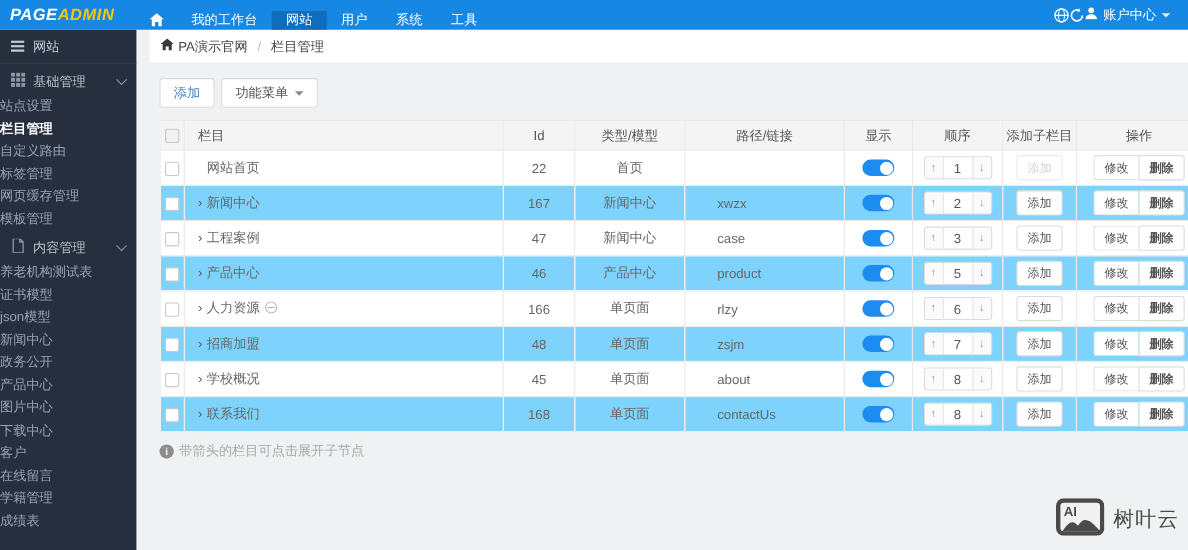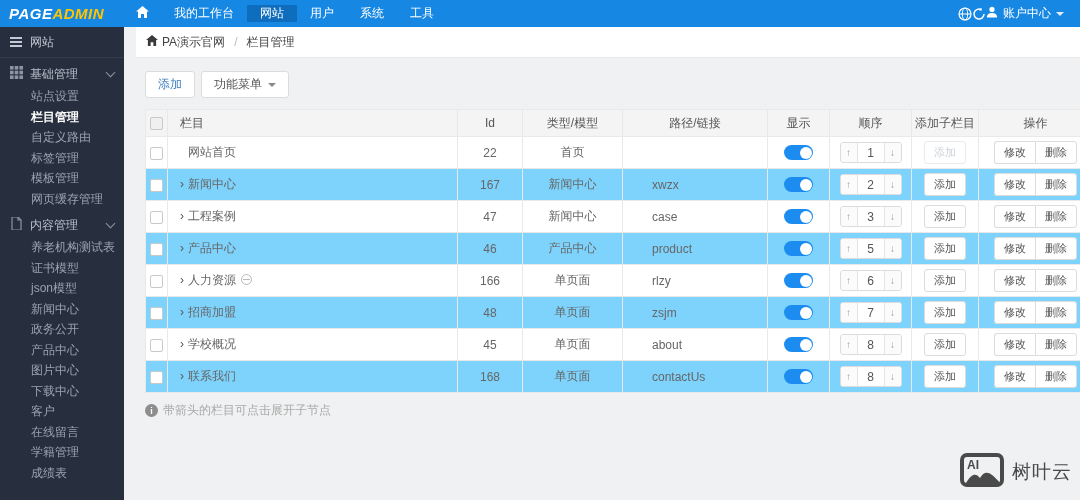--- a/index.html
+++ b/index.html
@@ -6,21 +6,21 @@
   html,body { width:1080px; height:500px; overflow:hidden;
     font-family:"Liberation Sans","DejaVu Sans",sans-serif; font-size:12px; color:#555; }
   body { position:relative; background:#f0f1f2; }
 
   
   .topnav { position:absolute; top:0; left:0; width:1080px; height:27px;
     background:#1687e2; display:flex; align-items:stretch; color:#fff; z-index:30; }
   .logo { width:124px; display:flex; align-items:center; padding-left:9px;
     font-style:italic; font-weight:bold; font-size:15px; letter-spacing:.5px; }
   .logo .p1 { color:#fff; } .logo .p2 { color:#ffc600; }
-  .nav-left { display:flex; align-items:center; }
+  .nav-left { display:flex; align-items:flex-end; }
   .nav-item { display:flex; align-items:center; padding:0 13px; cursor:pointer; font-size:12px; }
   .nav-item.active { background:#0e6dbd; }
   .nav-home { padding:0 12px; display:flex; align-items:center; }
   .nav-right { margin-left:auto; display:flex; align-items:center; padding-right:16px; }
   .nav-right .icn { display:flex; align-items:center; cursor:pointer; }
   .account { display:flex; align-items:center; gap:5px; cursor:pointer; }
   .caret-down { width:0; height:0; border-left:4px solid transparent; border-right:4px solid transparent;
     border-top:4px solid #dfeefb; display:inline-block; }
 
   
@@ -28,21 +28,21 @@
     background:#272e3d; color:#9aa3b2; overflow:hidden; z-index:20; }
   .sb-head { height:31px; display:flex; align-items:center; gap:8px; padding-left:10px;
     color:#c4cad4; border-bottom:1px solid #323a4b; cursor:pointer; }
   .hamburger { display:inline-flex; flex-direction:column; gap:2px; }
   .hamburger i { width:12px; height:2px; background:#c4cad4; display:block; }
   .sb-group { height:24px; display:flex; align-items:center; gap:7px; padding:0 10px;
     color:#b9c0cb; margin-top:4px; cursor:pointer; }
   .sb-group .lbl { flex:1; }
   .sb-chevron { width:7px; height:7px; border-right:1.5px solid #8d95a3; border-bottom:1.5px solid #8d95a3;
     transform:rotate(45deg); margin-top:-3px; }
-  .sb-item { height:20.5px; line-height:20.5px; padding-left:31px; cursor:pointer;
+  .sb-item { height:20.5px; line-height:20.5px; cursor:pointer;
     white-space:nowrap; color:#9aa3b2; }
   .sb-item.active { color:#ffffff; font-weight:bold; }
   .sb-icon { width:13px; height:13px; flex:0 0 13px; }
 
   
   .content { position:absolute; left:136px; top:27px; width:956px; height:473px; background:#f0f1f2; }
   .breadcrumb-bar { height:31px; background:#fff; border-bottom:1px solid #e8e8e8;
     display:flex; align-items:center; padding-left:10px; gap:4px; color:#444; }
   .bc-sep { color:#bbb; margin:0 5px; }
   .toolbar { padding:13px 0 0 9px; display:flex; gap:6px; }
@@ -80,21 +80,21 @@
   .spin-btn.up { border-right:1px solid #e4e4e4; }
   .spin-btn.down { border-left:1px solid #e4e4e4; }
   .spin-val { width:26px; display:flex; align-items:center; justify-content:center; color:#555; }
 
   .btn-sm { display:inline-block; background:#fff; border:1px solid #dcdcdc; border-radius:3px;
     padding:3px 9px; font-size:11px; color:#555; cursor:pointer; }
   .btn-sm.disabled { color:#ccd2d8; border-color:#ebebeb; cursor:default; }
   .btn-group { display:inline-flex; }
   .btn-group .btn-sm { border-radius:0; }
   .btn-group .btn-sm:first-child { border-radius:3px 0 0 3px; border-right:none; }
-  .btn-group .btn-sm:last-child { border-radius:0 3px 3px 0; }
+  .btn-group .btn-sm:last-child { border-radius:0 3px 3px 0;font-weight:bold; }
 
   .note { margin:9px 0 0 9px; color:#a9a9a9; display:flex; align-items:center; gap:5px; font-size:12px; }
   .info-icon { display:inline-flex; width:13px; height:13px; border-radius:50%; background:#8d8d8d;
     color:#fff; font-size:9px; align-items:center; justify-content:center; font-weight:bold; }
 
   .scroll-strip { position:absolute; right:0; top:76px; width:7px; height:286px; background:#f0f0f0; }
   .scroll-strip .thumb { position:absolute; top:0; left:1px; width:5px; height:110px; background:#d9d9d9; border-radius:3px; }
 
   
   .watermark { position:absolute; right:8px; bottom:10px; display:flex; align-items:center; gap:8px;
@@ -175,22 +175,22 @@
               <rect x="9.4" y="9.4" width="3.6" height="3.6"></rect>
             </g>
           </svg></span>
         <span class="lbl">基础管理</span>
         <span class="sb-chevron"></span>
       </div>
       <div class="sb-item">站点设置</div>
       <div class="sb-item active">栏目管理</div>
       <div class="sb-item">自定义路由</div>
       <div class="sb-item">标签管理</div>
+      <div class="sb-item">网页缓存管理</div>
       <div class="sb-item">模板管理</div>
-      <div class="sb-item">网页缓存管理</div>
       <div class="sb-group">
         <span><svg class="sb-icon" viewBox="0 0 13 13">
             <path d="M2 0 H8 L11 3 V13 H2 Z" fill="none" stroke="#8d95a3" stroke-width="1.2"></path>
             <path d="M8 0 L8 3 L11 3" fill="none" stroke="#8d95a3" stroke-width="1.2"></path>
           </svg></span>
         <span class="lbl">内容管理</span>
         <span class="sb-chevron"></span>
       </div>
       <div class="sb-item">养老机构测试表</div>
       <div class="sb-item">证书模型</div>

